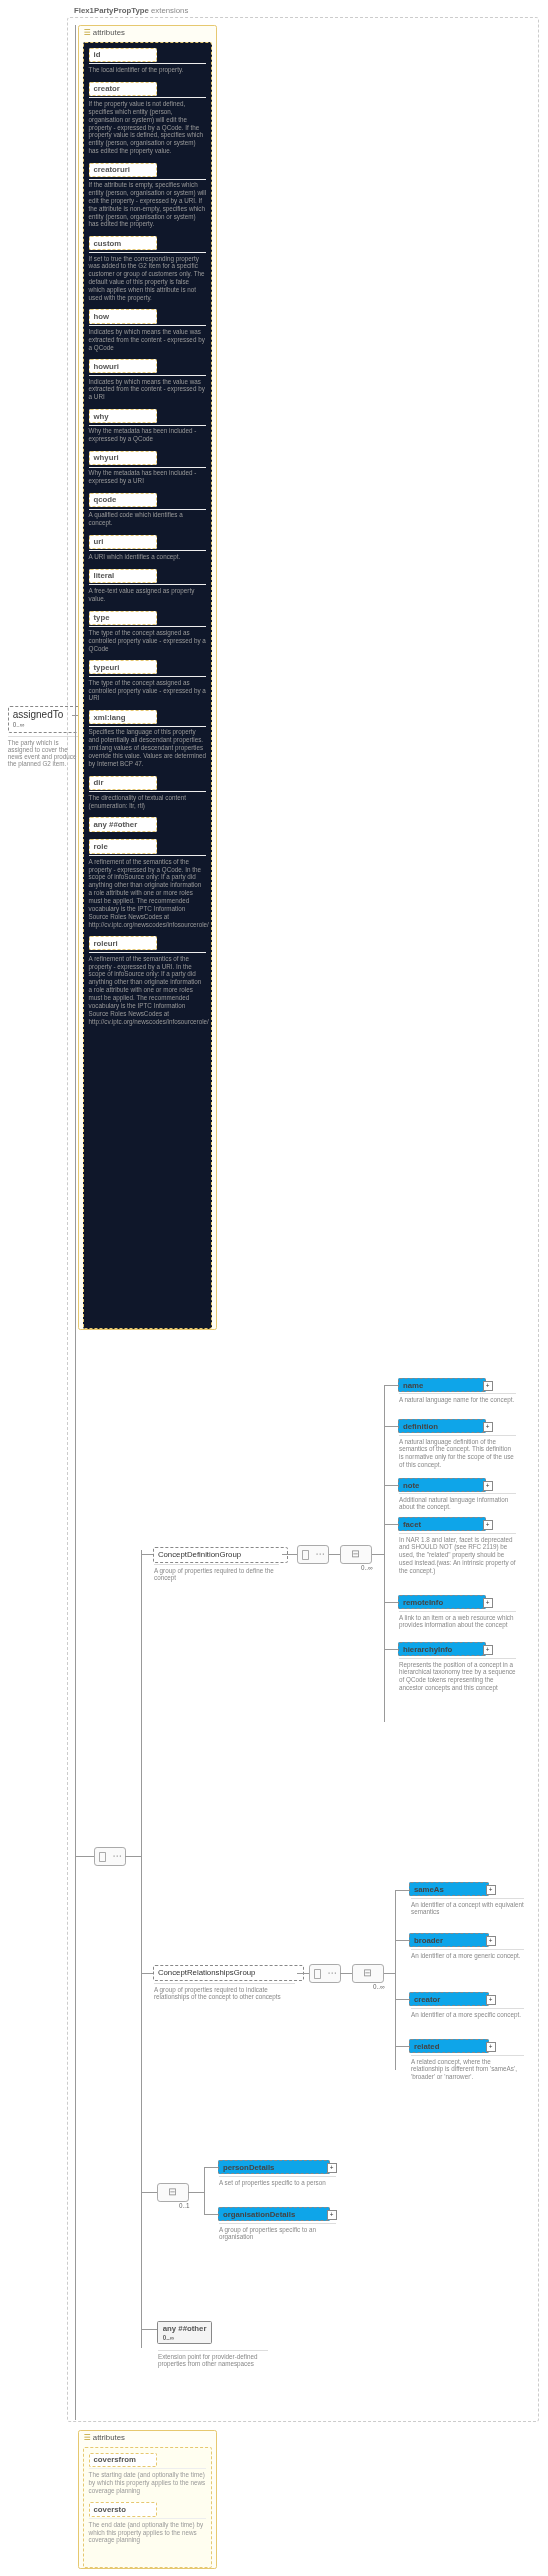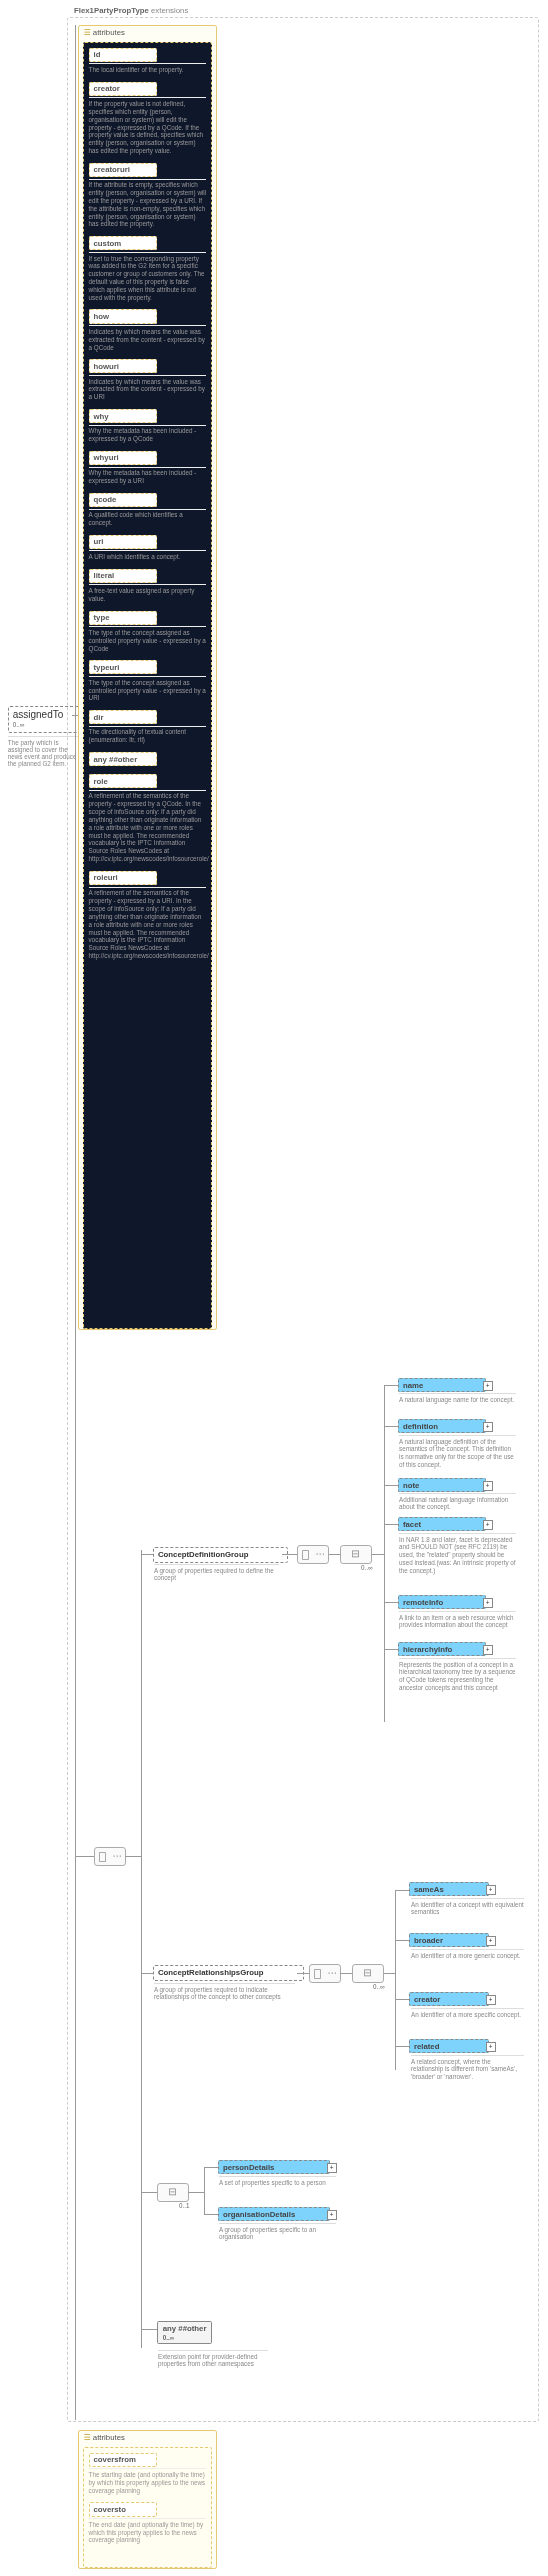--- a/index.html
+++ b/index.html
@@ -23,23 +23,23 @@
 .attr-hdr{padding:2.3px 4.7px;font-size:7.8px;color:#555}
 .attr-hdr::before{content:"☰ ";color:#c0a030}
 .attr-inner{margin:2.3px 3.9px 3.9px 3.9px;border:0.8px dashed #e6c870;border-radius:2.3px;padding:4.7px;height:1276px;background:#0f172a}
 .attr-item{margin-bottom:7.8px}
 .attr-item.dashed .nm{border-style:dashed}
 .attr-item .nm{border:0.8px solid #e6c870;background:#fff;padding:1.6px 3.9px;font-size:7.8px;font-weight:bold;color:#555;display:inline-block;border-radius:1.6px;min-width:59px}
 .attr-item .ds{font-size:6.3px;color:#999;margin-top:1.6px;line-height:1.25;border-top:0.8px solid #eee;padding-top:1.6px}
 .attr2{position:absolute;left:78px;top:2430px;width:137px;height:137px;border:0.8px solid #e6c870;background:#fffef5;border-radius:2.3px}
 .attr2-inner{margin:2.3px 3.9px 3.9px 3.9px;border:0.8px dashed #e6c870;border-radius:2.3px;padding:4.7px;height:110px;background:#fffef0}
 .grp-box{position:absolute;border:0.8px dashed #888;border-radius:2.3px;padding:2.3px 3.9px}
-.grp-box .nm{font-weight:bold;font-size:7.8px}
+.grp-box .nm{font-weight:normal;font-size:7.8px}
 .grp-desc{position:absolute;font-size:6.3px;color:#888;line-height:1.25;border-top:0.8px solid #ddd;padding-top:1.6px}
-.el-box{position:absolute;border:0.8px solid #888;border-radius:1.6px;background:#7dd3fc;padding:1.6px 3.9px}
+.el-box{position:absolute;border:0.8px solid #888;border-radius:1.6px;background:#0ea5e9;padding:1.6px 3.9px}
 .el-box.dashed{border-style:dashed}
 .el-box .nm{font-weight:bold;font-size:7.8px;color:#444}
 .el-box .plus{position:absolute;right:-7.8px;top:50%;margin-top:-3.9px;width:7.8px;height:7.8px;border:0.8px solid #888;background:#fff;font-size:6.3px;text-align:center;line-height:7px}
 .el-desc{position:absolute;font-size:6.3px;color:#888;line-height:1.25;border-top:0.8px solid #ddd;padding-top:1.6px}
 .any{position:absolute;border:0.8px solid #888;border-radius:1.6px;background:#f4f4f4;padding:1.6px 4.7px;font-weight:bold;font-size:7.8px;color:#555}
 </style>
 </head>
 <body>
 <div class="canvas">
 
@@ -61,20 +61,21 @@
         <div class="attr-item dashed"><div class="nm">custom</div><div class="ds">If set to true the corresponding property was added to the G2 Item for a specific customer or group of customers only. The default value of this property is false which applies when this attribute is not used with the property.</div></div>
         <div class="attr-item dashed"><div class="nm">how</div><div class="ds">Indicates by which means the value was extracted from the content - expressed by a QCode</div></div>
         <div class="attr-item dashed"><div class="nm">howuri</div><div class="ds">Indicates by which means the value was extracted from the content - expressed by a URI</div></div>
         <div class="attr-item dashed"><div class="nm">why</div><div class="ds">Why the metadata has been included - expressed by a QCode</div></div>
         <div class="attr-item dashed"><div class="nm">whyuri</div><div class="ds">Why the metadata has been included - expressed by a URI</div></div>
         <div class="attr-item dashed"><div class="nm">qcode</div><div class="ds">A qualified code which identifies a concept.</div></div>
         <div class="attr-item dashed"><div class="nm">uri</div><div class="ds">A URI which identifies a concept.</div></div>
         <div class="attr-item dashed"><div class="nm">literal</div><div class="ds">A free-text value assigned as property value.</div></div>
         <div class="attr-item dashed"><div class="nm">type</div><div class="ds">The type of the concept assigned as controlled property value - expressed by a QCode</div></div>
         <div class="attr-item dashed"><div class="nm">typeuri</div><div class="ds">The type of the concept assigned as controlled property value - expressed by a URI</div></div>
+        <div class="attr-item dashed"><div class="nm">xml:lang</div><div class="ds">Specifies the language of this property and potentially all descendant properties. xml:lang values of descendant properties override this value. Values are determined by Internet BCP 47.</div></div>
         <div class="attr-item dashed"><div class="nm">dir</div><div class="ds">The directionality of textual content (enumeration: ltr, rtl)</div></div>
         <div class="attr-item dashed"><div class="nm">any ##other</div></div>
         <div class="attr-item dashed"><div class="nm">role</div><div class="ds">A refinement of the semantics of the property - expressed by a QCode. In the scope of infoSource only: If a party did anything other than originate information a role attribute with one or more roles must be applied. The recommended vocabulary is the IPTC Information Source Roles NewsCodes at http://cv.iptc.org/newscodes/infosourcerole/</div></div>
         <div class="attr-item dashed"><div class="nm">roleuri</div><div class="ds">A refinement of the semantics of the property - expressed by a URI. In the scope of infoSource only: If a party did anything other than originate information a role attribute with one or more roles must be applied. The recommended vocabulary is the IPTC Information Source Roles NewsCodes at http://cv.iptc.org/newscodes/infosourcerole/</div></div>
       </div>
 </div>
 
 <div class="hline" style="left:72px;top:715px;width:6.3px"></div>
 
 <div class="vline" style="left:75px;top:25px;height:2395px"></div>

